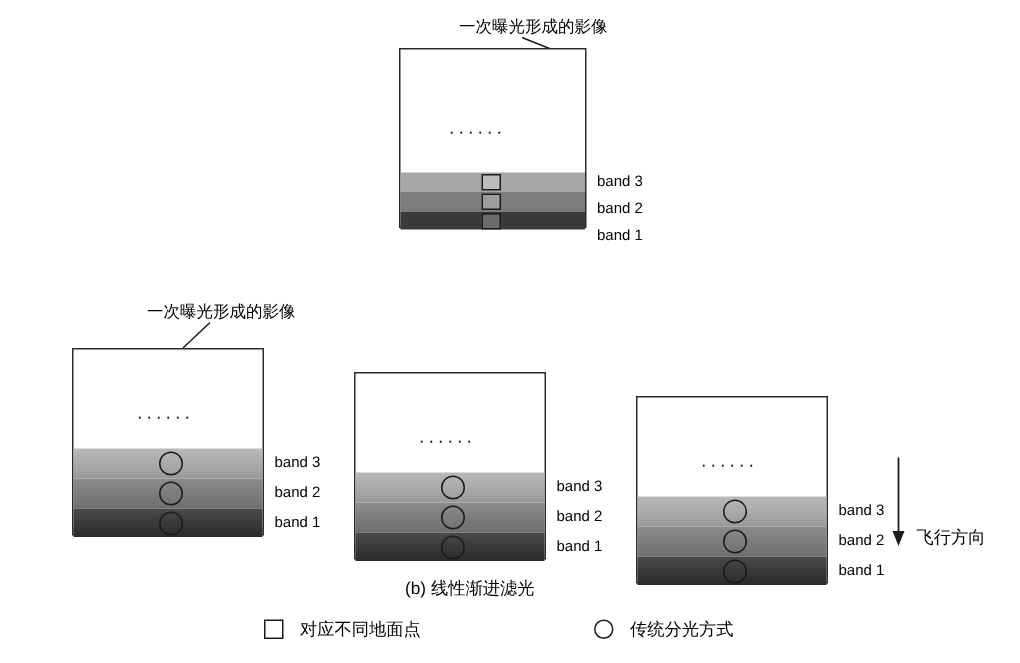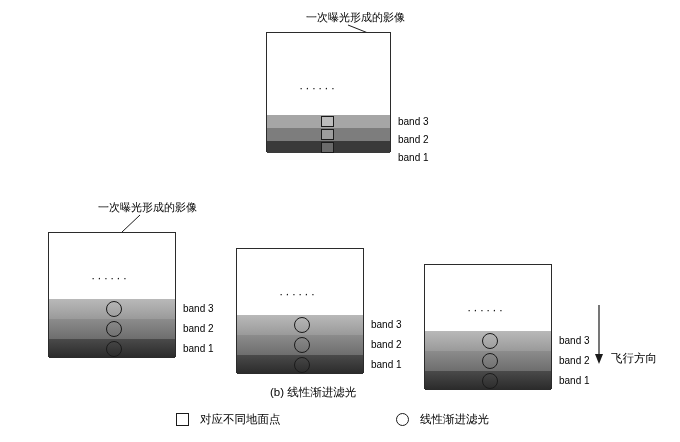--- a/index.html
+++ b/index.html
@@ -196,15 +196,15 @@
   <div class="bandlabel" style="left:559px; top:375px;">band 1</div>
 
   <div class="flightlabel" style="left:611px; top:351px;">飞行方向</div>
 
   <div class="caption" style="left:270px; top:385px;">(b) 线性渐进滤光</div>
 
   <div class="legend-sq" style="left:176px; top:413px;"></div>
   <div class="legend-text" style="left:200px; top:412px;">对应不同地面点</div>
 
   <div class="legend-ci" style="left:396px; top:413px;"></div>
-  <div class="legend-text" style="left:420px; top:412px;">线性渐进滤光</div>
+  <div class="legend-text" style="left:420px; top:412px;">传统分光方式</div>
 
 </div>
 
 </body></html>

